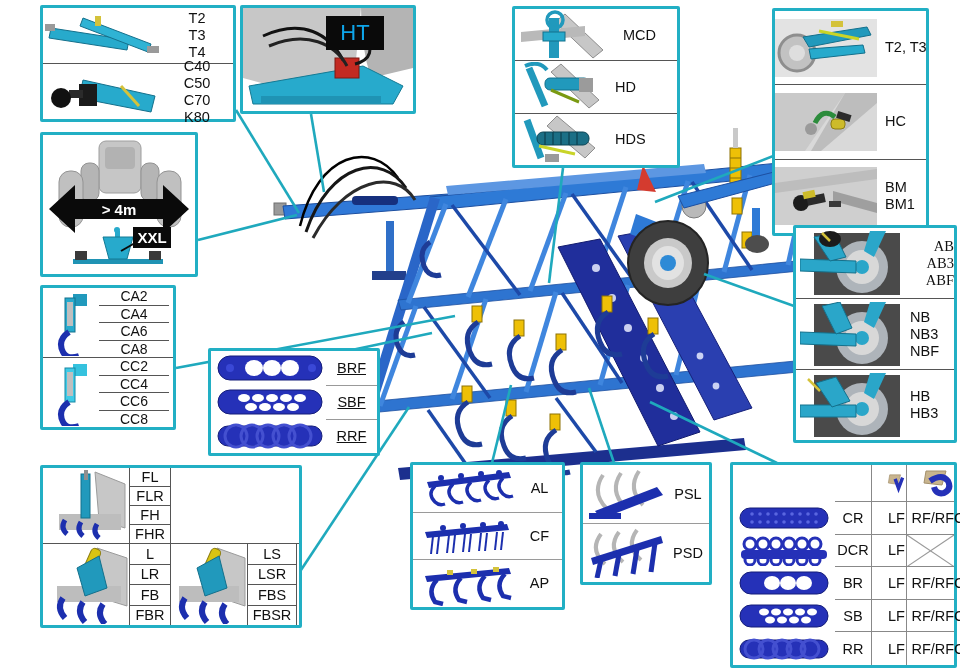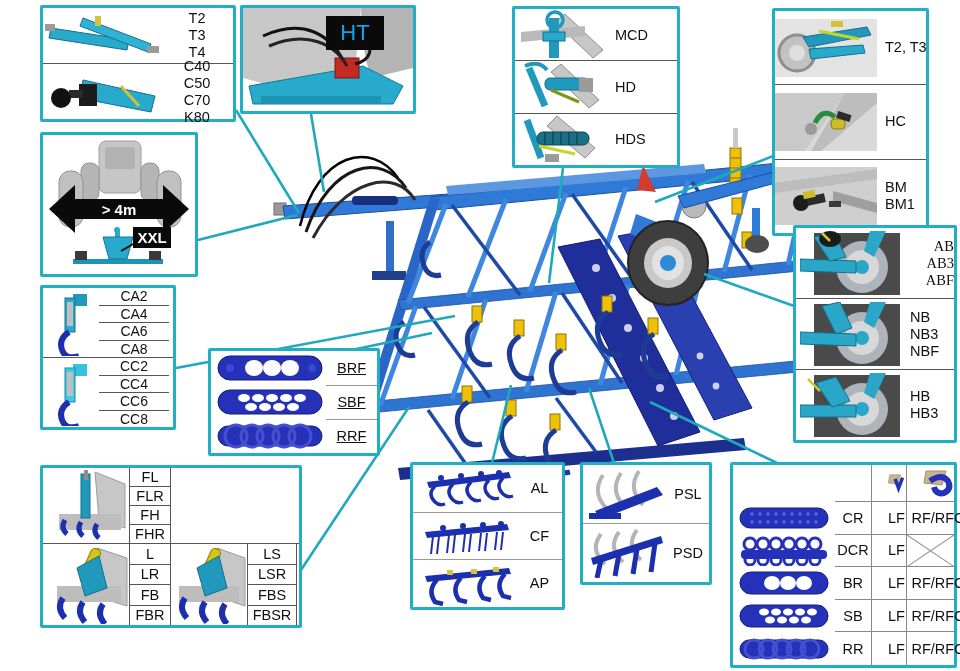--- a/index.html
+++ b/index.html
@@ -235,21 +235,21 @@
   <div class="box" style="left:512px;top:6px;width:168px;height:162px;">
     <div class="vrows">
       <div class="vrow divider-dark">
         <svg class="thumb" width="92" height="50" viewBox="0 0 92 50">
           <polygon points="50,4 88,40 78,48 40,12" fill="#c7c7c7" stroke="#8e8e8e"></polygon>
           <polygon points="6,22 70,16 70,26 6,32" fill="#b9b9b9"></polygon>
           <rect x="34" y="8" width="10" height="40" fill="#2199bc"></rect>
           <circle cx="40" cy="10" r="8" fill="none" stroke="#2199bc" stroke-width="3.5"></circle>
           <rect x="28" y="22" width="22" height="9" fill="#27aacc" stroke="#13708c"></rect>
         </svg>
-        <div class="lbl" style="margin-left:8px;">MCD</div>
+        <div class="lbl" style="margin-left:16px;">MCD</div>
       </div>
       <div class="vrow divider-dark">
         <svg class="thumb" width="92" height="50" viewBox="0 0 92 50">
           <polygon points="46,2 84,38 74,46 36,10" fill="#c7c7c7" stroke="#8e8e8e"></polygon>
           <rect x="30" y="16" width="44" height="12" rx="5" fill="#2199bc" stroke="#13708c"></rect>
           <rect x="64" y="16" width="14" height="14" fill="#9b9b9b"></rect>
           <path d="M14,6 L30,44" stroke="#2199bc" stroke-width="7"></path>
           <path d="M36,28 L64,40" stroke="#7a9a12" stroke-width="3"></path>
           <path d="M10,4 q14,-6 22,4" stroke="#2199bc" stroke-width="4" fill="none"></path>
         </svg>

